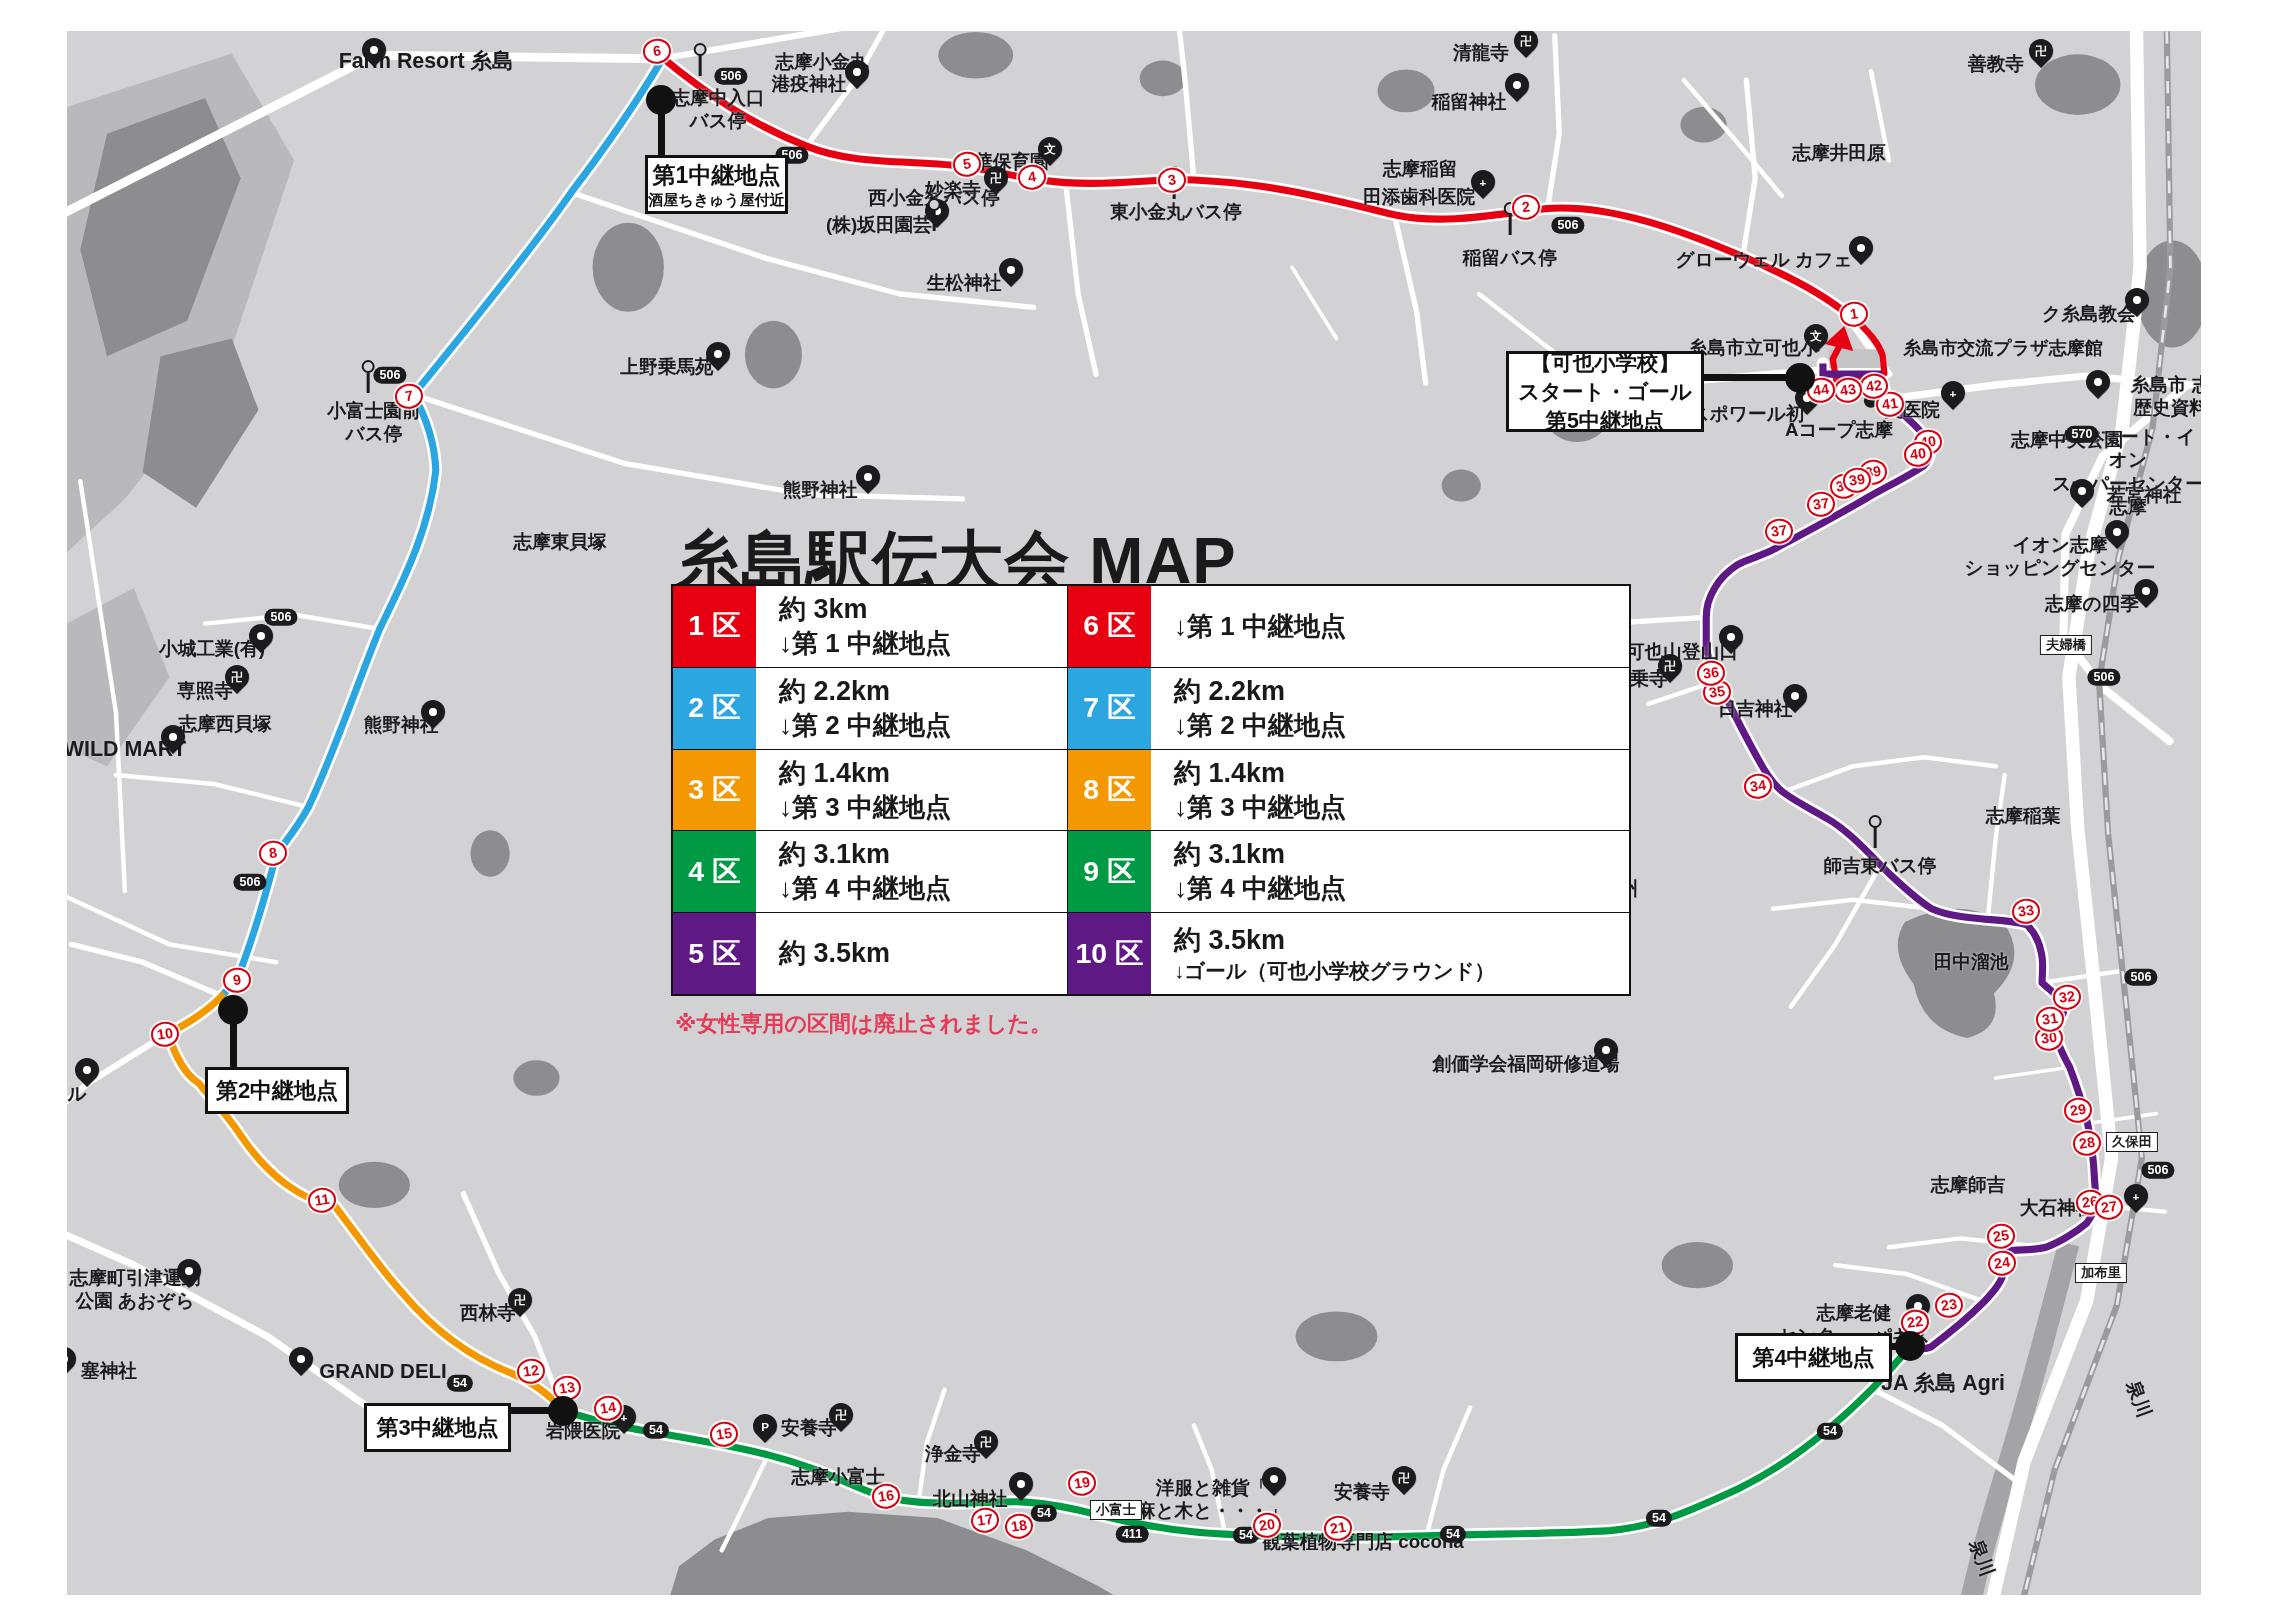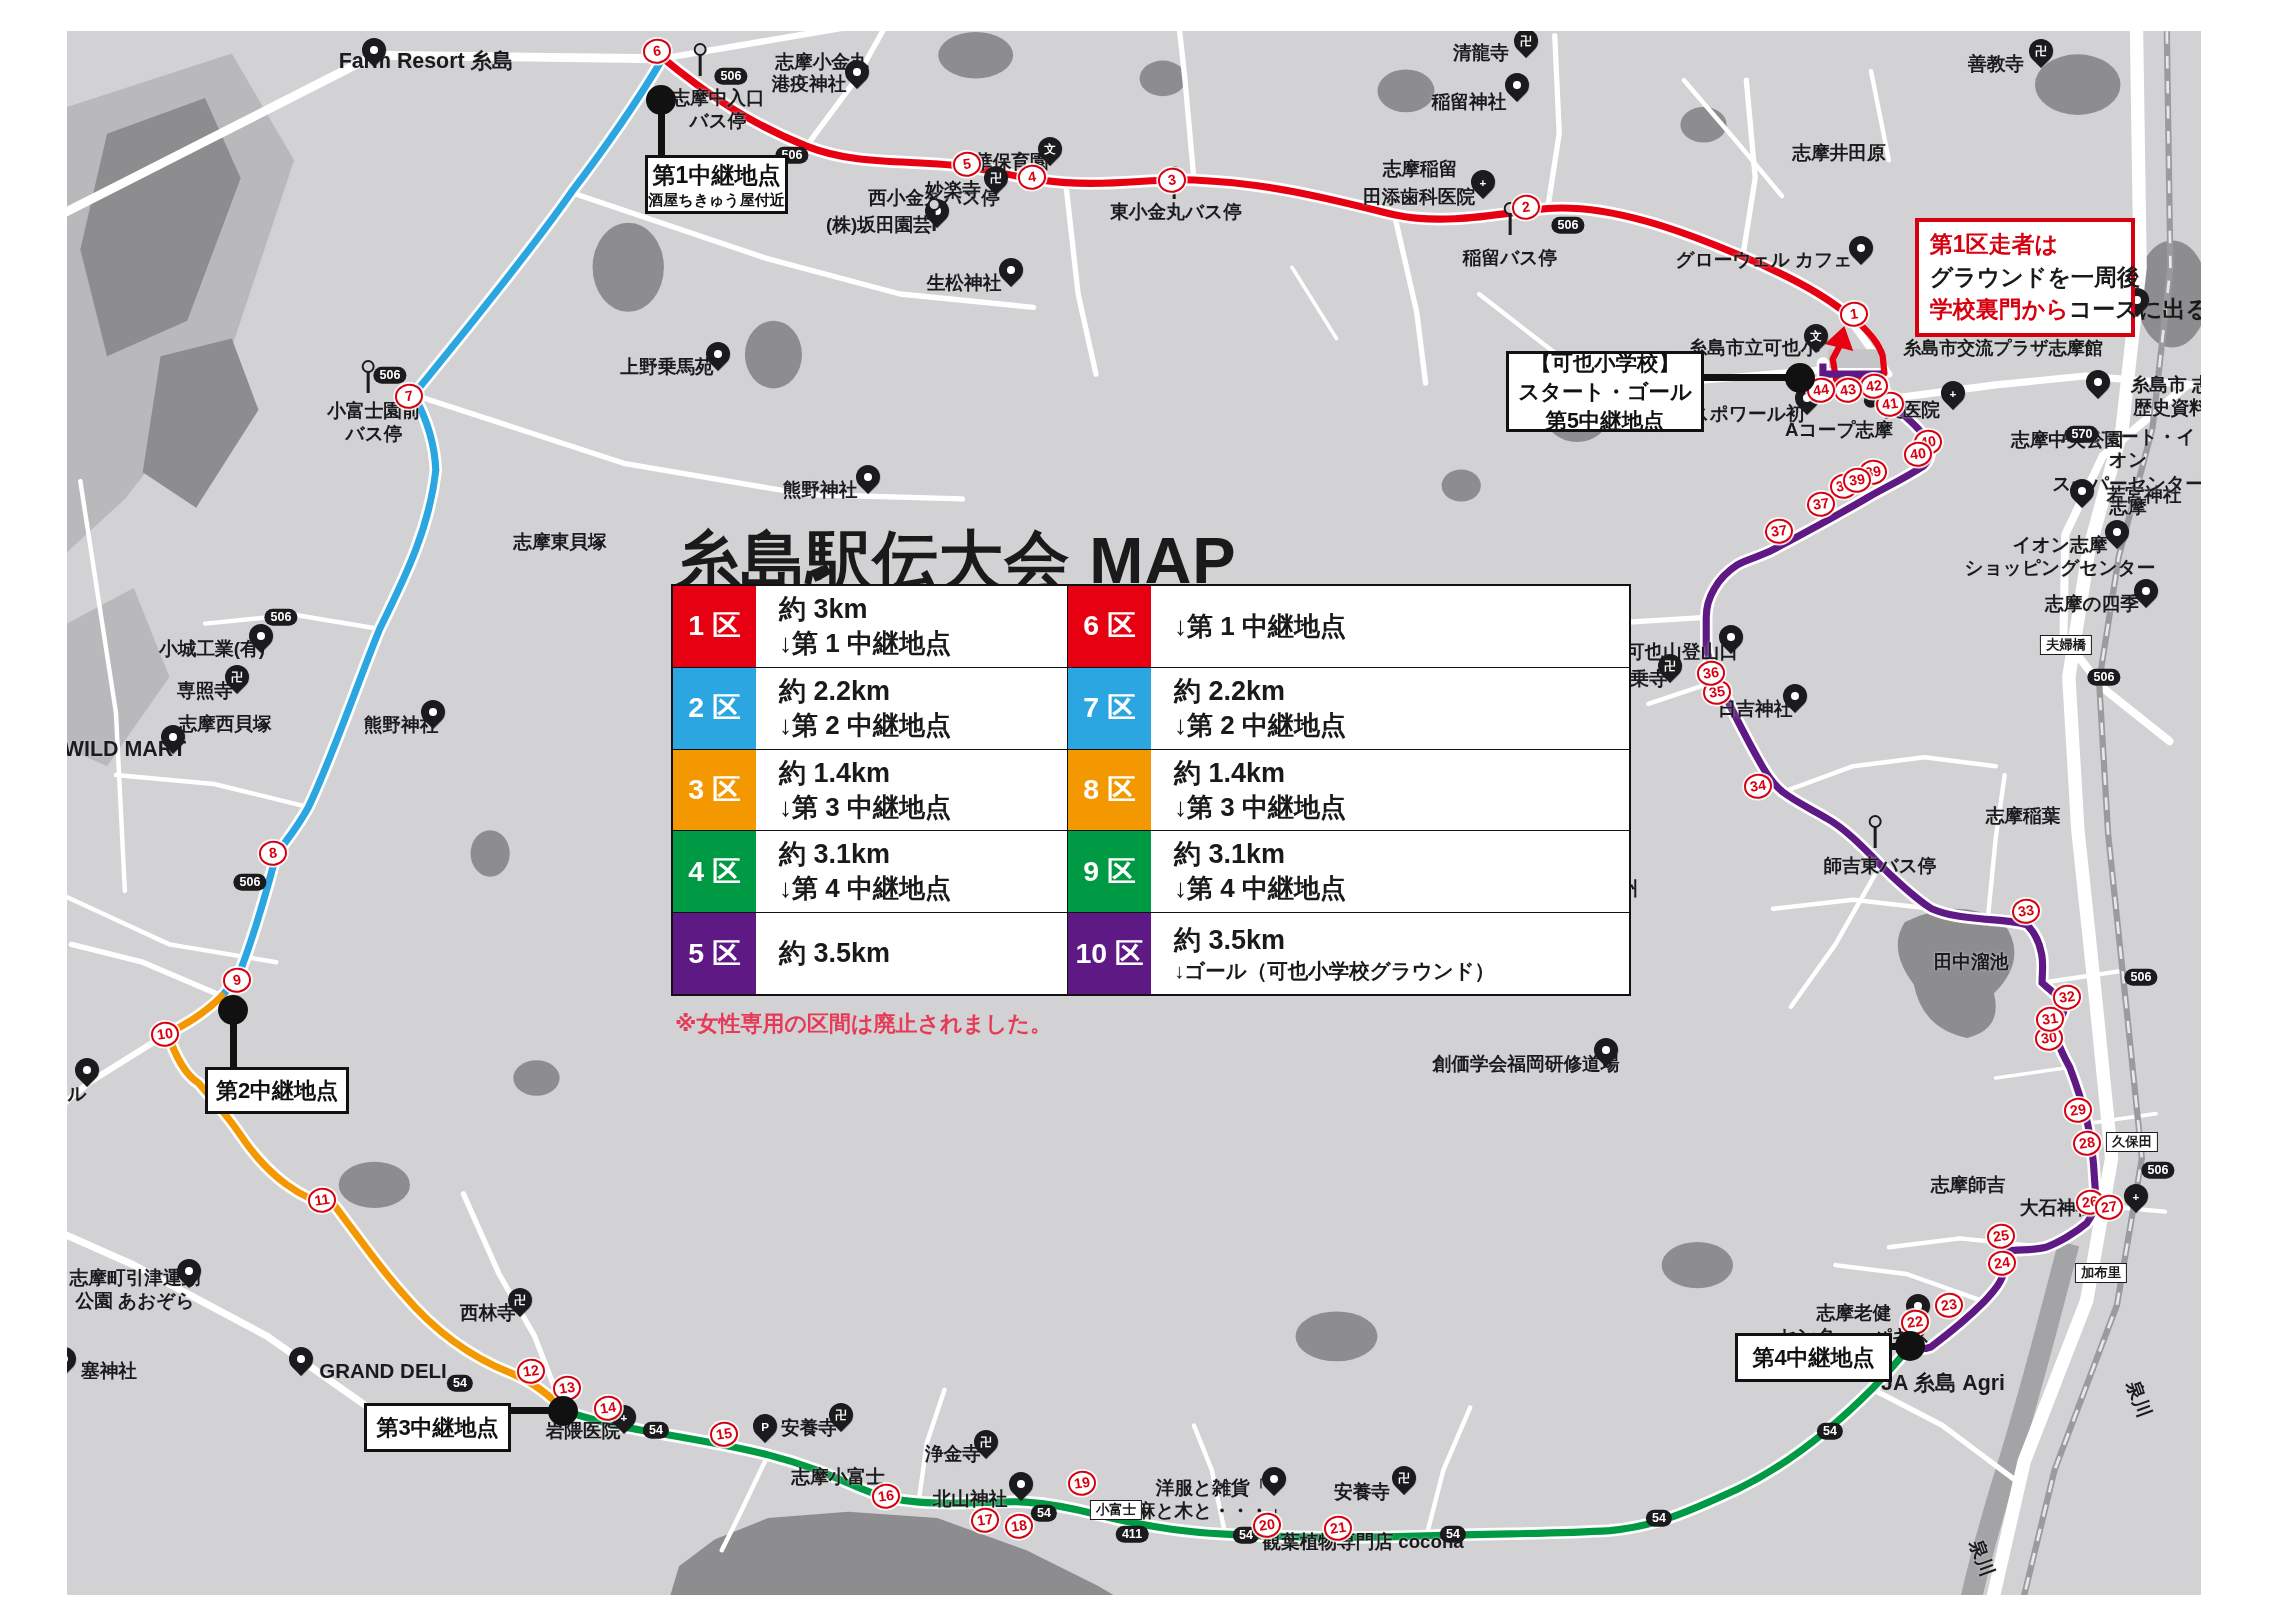--- a/index.html
+++ b/index.html
@@ -542,21 +542,16 @@
             </div>
             <div class="lsec" style="background: rgb(95, 25, 133); text-align: center;">10 区</div>
             <div class="lcell right">
               <div class="ldist">約 3.5km</div>
               <div class="ldest small">↓ゴール（可也小学校グラウンド）</div>
             </div>
           </div>
         </div>
       <div id="legnote">※女性専用の区間は廃止されました。</div>
 
-      <div id="notebox">
-          <div class="nl"><span class="r">第1区走者は</span></div>
-          <div class="nl"><span class="b">グラウンドを一周後</span></div>
-          <div class="nl"><span class="r">学校裏門から</span><span class="b">コースに出る</span></div>
-        </div>
     </div>
   </div>
 </div>
 
 
 </body></html>

